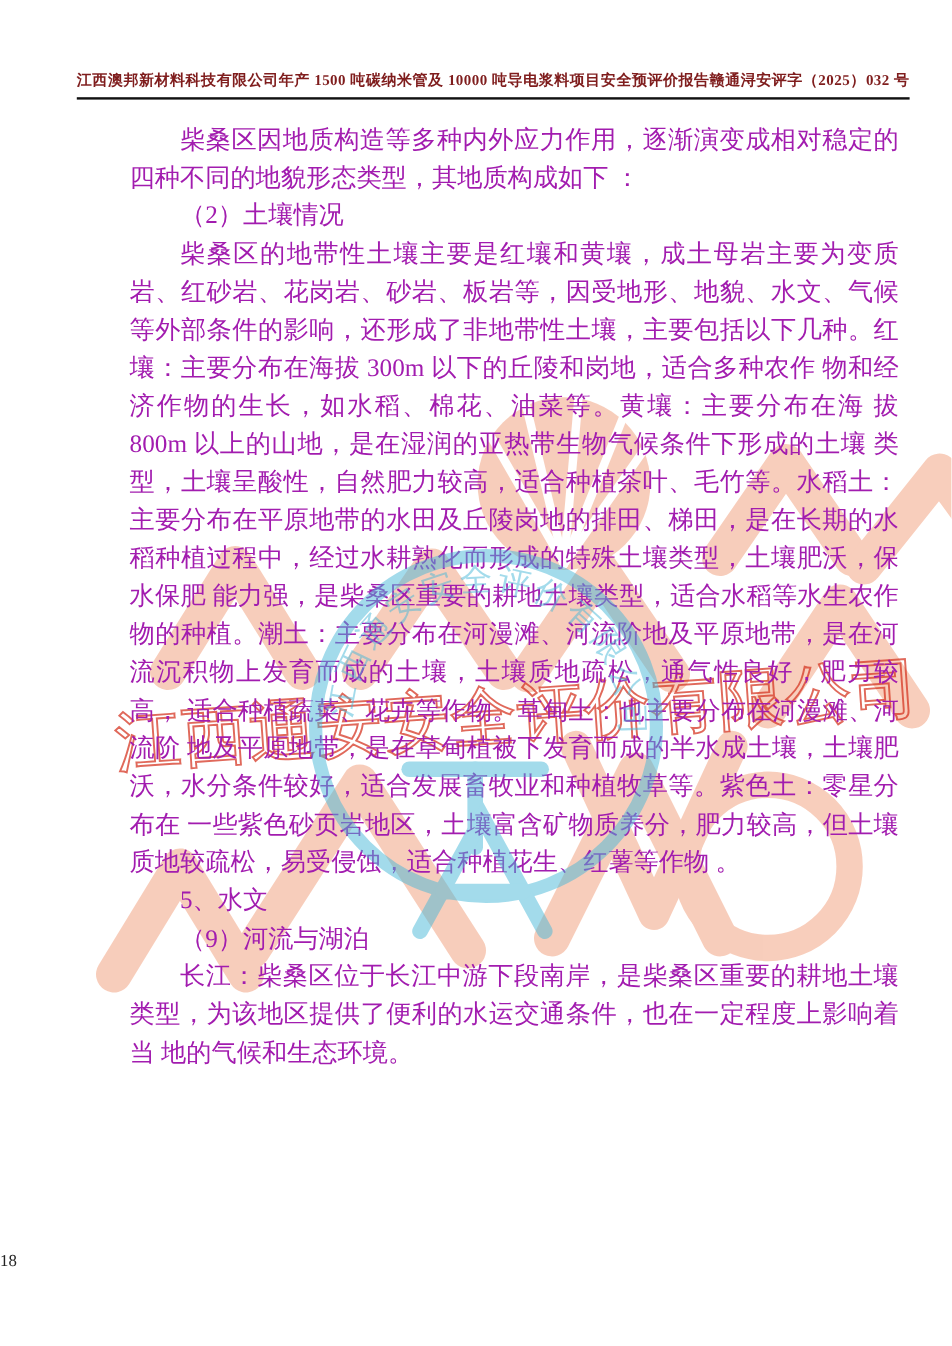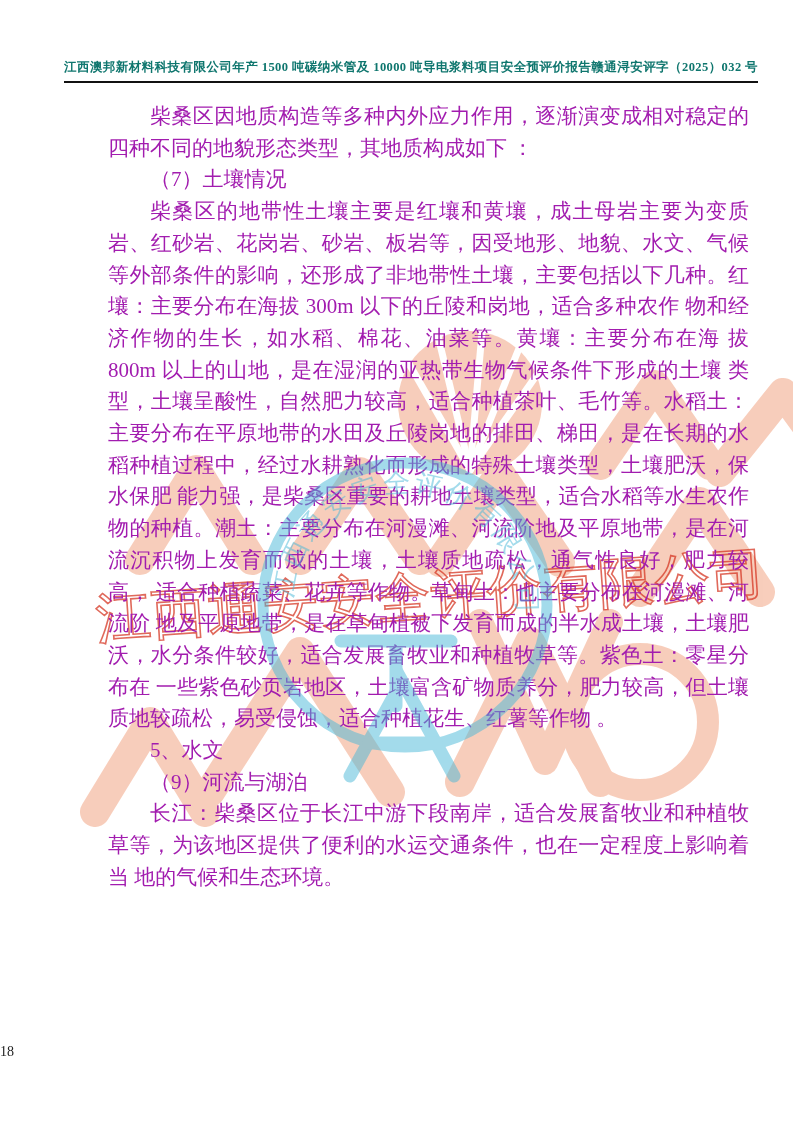--- a/index.html
+++ b/index.html
@@ -7,21 +7,21 @@
     position:relative;
     width:793px;height:1122px;
     background:#ffffff;
     overflow:hidden;
     font-family:"Liberation Serif", serif;
   }
   
   .header{
     position:absolute;
     top:57px;left:64px;width:694px;
-    font-size:12.5px;font-weight:bold;color:#0f766e;
+    font-size:12.5px;font-weight:bold;color:#7f1d1d;
     letter-spacing:.4px;
     line-height:20px;
     border-bottom:2px solid #111;
     padding-bottom:4px;
     text-align:justify;
     text-align-last:justify;
     z-index:5;
   }
   
   .content{
@@ -99,25 +99,25 @@
       <circle cx="640" cy="722" r="68" stroke-width="22"></circle>
     </g>
   </svg>
 
   <div class="wm-red-text">江西通安安全评价有限公司</div>
 
   <div class="header">江西澳邦新材料科技有限公司年产 1500 吨碳纳米管及 10000 吨导电浆料项目安全预评价报告赣通浔安评字（2025）032 号</div>
 
   <div class="content" id="content">
       <p>柴桑区因地质构造等多种内外应力作用，逐渐演变成相对稳定的 四种不同的地貌形态类型，其地质构成如下 ：</p>
-      <p>（7）土壤情况</p>
+      <p>（2）土壤情况</p>
       <p>柴桑区的地带性土壤主要是红壤和黄壤，成土母岩主要为变质 岩、红砂岩、花岗岩、砂岩、板岩等，因受地形、地貌、水文、气候 等外部条件的影响，还形成了非地带性土壤，主要包括以下几种。红壤：主要分布在海拔 300m 以下的丘陵和岗地，适合多种农作 物和经济作物的生长，如水稻、棉花、油菜等。黄壤：主要分布在海 拔 800m 以上的山地，是在湿润的亚热带生物气候条件下形成的土壤 类型，土壤呈酸性，自然肥力较高，适合种植茶叶、毛竹等。水稻土：主要分布在平原地带的水田及丘陵岗地的排田、梯田，是在长期的水 稻种植过程中，经过水耕熟化而形成的特殊土壤类型，土壤肥沃，保 水保肥 能力强，是柴桑区重要的耕地土壤类型，适合水稻等水生农作 物的种植。潮土：主要分布在河漫滩、河流阶地及平原地带，是在河 流沉积物上发育而成的土壤，土壤质地疏松，通气性良好，肥力较高， 适合种植蔬菜、花卉等作物。草甸土：也主要分布在河漫滩、河流阶 地及平原地带，是在草甸植被下发育而成的半水成土壤，土壤肥沃，水分条件较好，适合发展畜牧业和种植牧草等。紫色土：零星分布在 一些紫色砂页岩地区，土壤富含矿物质养分，肥力较高，但土壤质地较疏松，易受侵蚀，适合种植花生、红薯等作物 。</p>
       <p>5、水文</p>
       <p>（9）河流与湖泊</p>
-      <p>长江：柴桑区位于长江中游下段南岸，适合发展畜牧业和种植牧草等，为该地区提供了便利的水运交通条件，也在一定程度上影响着当 地的气候和生态环境。</p>
+      <p>长江：柴桑区位于长江中游下段南岸，是柴桑区重要的耕地土壤类型，为该地区提供了便利的水运交通条件，也在一定程度上影响着当 地的气候和生态环境。</p>
     </div>
 
   <div class="page-number">18</div>
 
   <svg class="wm wm-blue" viewBox="0 0 793 1122" aria-hidden="true">
     <g opacity="0.5">
       <circle cx="405" cy="605" r="142" fill="none" stroke="#49b8d8" stroke-width="11"></circle>
       <defs>
         <path id="arcTop" d="M292,605 A113,113 0 1 1 518,605"></path>
       </defs>

